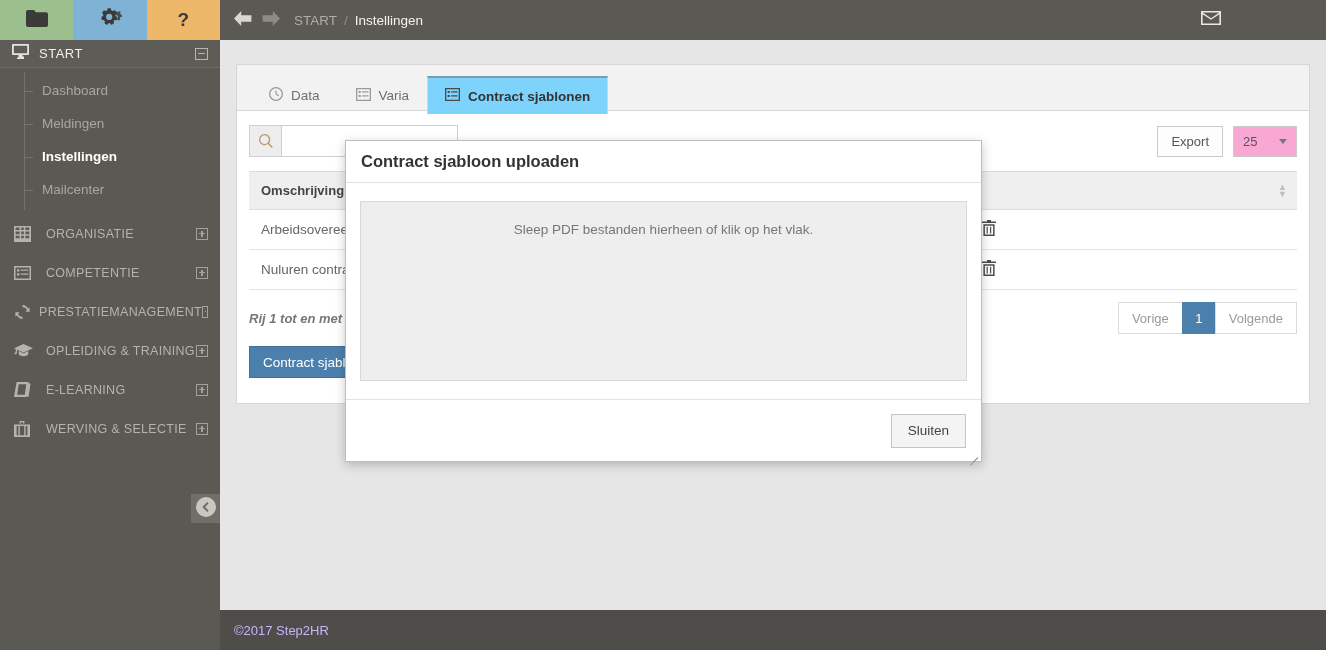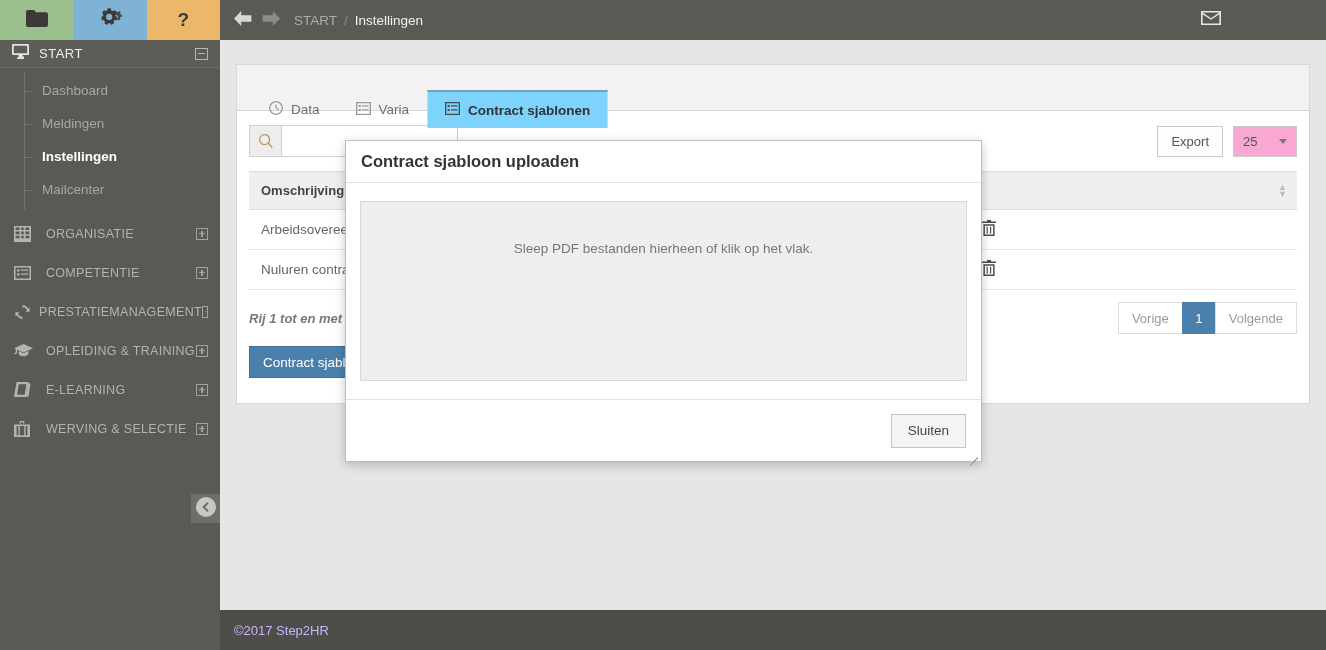--- a/index.html
+++ b/index.html
@@ -124,21 +124,21 @@
   }
   .tabbar {
     display: flex; align-items: flex-end; height: 46px;
     background: #f2f2f2; border-bottom: 1px solid #d6d6d6;
     padding-left: 14px;
   }
   .tab {
     display: flex; align-items: center; gap: 8px;
     height: 38px; padding: 0 17px; font-size: 13.5px; color: #6f6f6f;
     cursor: pointer; border: 1px solid transparent;
-    border-bottom: none; position: relative; top: 18px;
+    border-bottom: none; position: relative; top: 4px;
   }
   .tab svg { fill: #9a9a9a; }
   .tab.active {
     background: #7dd3fc; color: #333; font-weight: bold;
     border-color: #d6d6d6; border-top: 2px solid #7a9cb5;
     z-index: 2;
   }
   .tab.active svg { fill: #4a4a4a; }
 
   .panel-body { padding: 14px 12px; position: relative; }
@@ -224,21 +224,21 @@
     z-index: 50; display: flex; flex-direction: column;
   }
   .modal-head {
     height: 42px; display: flex; align-items: center; padding: 0 15px;
     border-bottom: 1px solid #e2e2e2; cursor: move;
   }
   .modal-title { font-size: 16.5px; font-weight: bold; color: #333; }
   .modal-body { flex: 1; padding: 18px 14px; }
   .dropzone {
     width: 100%; height: 100%; background: #eeeeee;
-    border: 1px solid #d8d8d8; padding-top: 37px; text-align: center;
+    border: 1px solid #d8d8d8; padding-top: 18px; text-align: center;
     cursor: pointer;
   }
   .dropzone-text { font-size: 13.5px; color: #777; }
   .modal-foot {
     height: 62px; border-top: 1px solid #e2e2e2;
     display: flex; align-items: center; justify-content: flex-end;
     padding: 0 15px; position: relative;
   }
   .btn-close-modal {
     height: 34px; padding: 0 16px; background: #f4f4f4;

